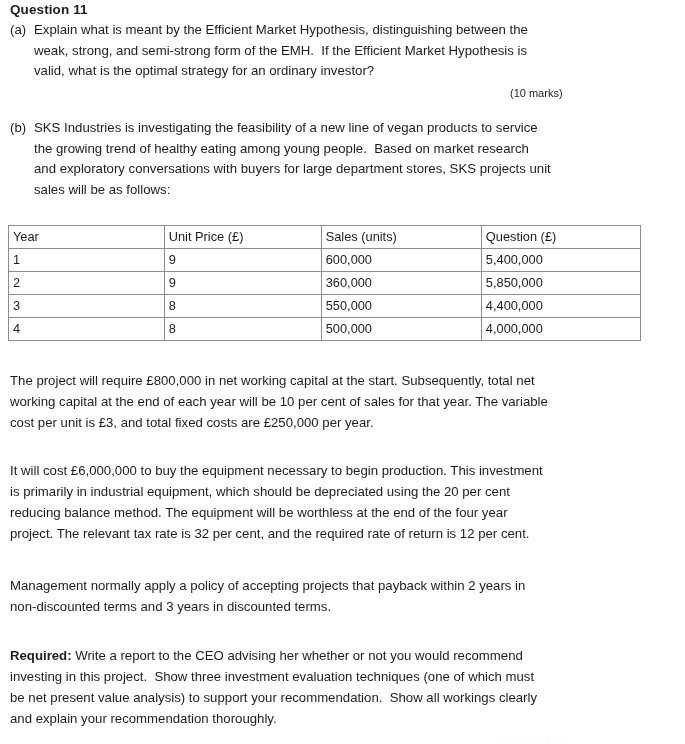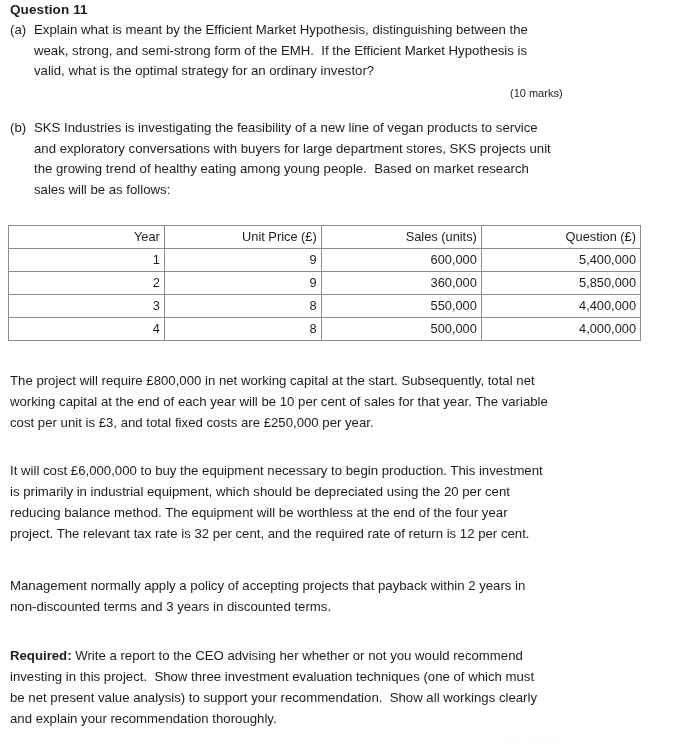--- a/index.html
+++ b/index.html
@@ -69,21 +69,21 @@
     left: 8px;
     top: 225px;
     width: 633px;
     border-collapse: collapse;
     font-size: 12.8px;
   }
   .sales-table td, .sales-table th {
     border: 1px solid #8c8c8c;
     height: 22px;
     padding: 0 4px;
-    text-align: right;
+    text-align: left;
     font-weight: normal;
     color: #1d1d1d;
     line-height: 20px;
   }
   .sales-table th { font-weight: normal; }
   .col-year  { width: 157px; }
   .col-price { width: 158px; }
   .col-sales { width: 160px; }
   .col-rev   { width: 158px; }
 
@@ -125,22 +125,22 @@
       <span class="iline">valid, what is the optimal strategy for an ordinary investor?</span>
     </span>
   </div>
 
   <div class="marks-line" style="left:510px; top:83px;">(10 marks)</div>
 
   <div class="item" style="top:118px;">
     <span class="marker">(b)</span>
     <span class="itext">
       <span class="iline">SKS Industries is investigating the feasibility of a new line of vegan products to service</span>
+      <span class="iline">the growing trend of healthy eating among young people.  Based on market research</span>
       <span class="iline">and exploratory conversations with buyers for large department stores, SKS projects unit</span>
-      <span class="iline">the growing trend of healthy eating among young people.  Based on market research</span>
       <span class="iline">sales will be as follows:</span>
     </span>
   </div>
 
   <table class="sales-table">
     <thead>
       <tr>
         <th class="col-year">Year</th>
         <th class="col-price">Unit Price  (£)</th>
         <th class="col-sales">Sales (units)</th>

